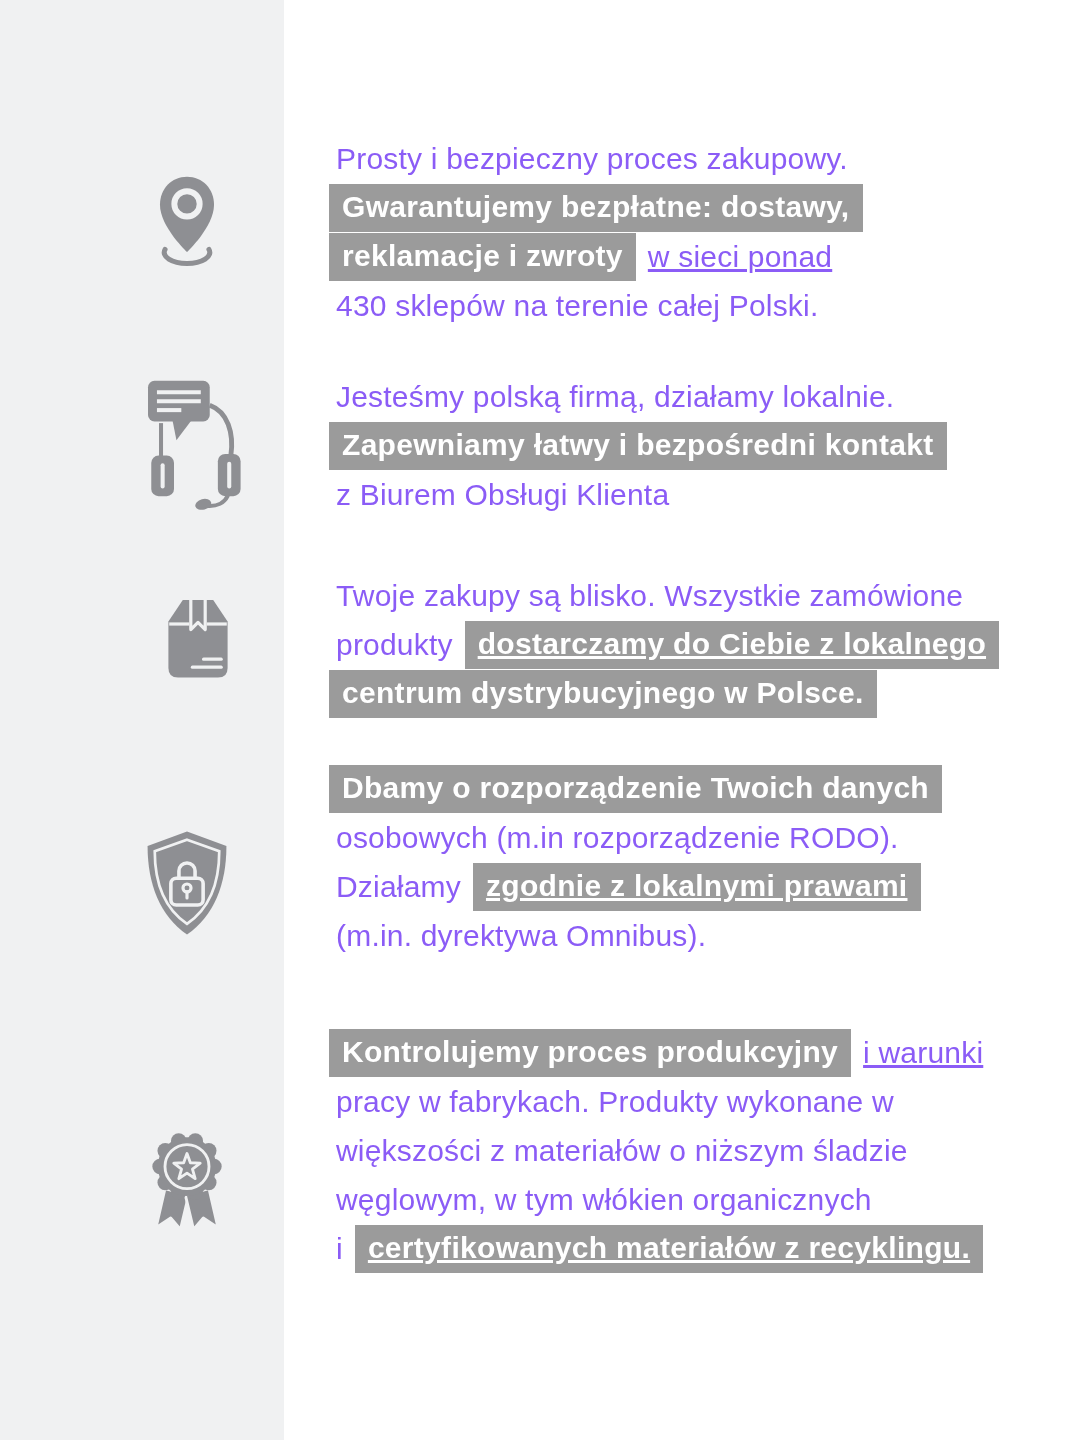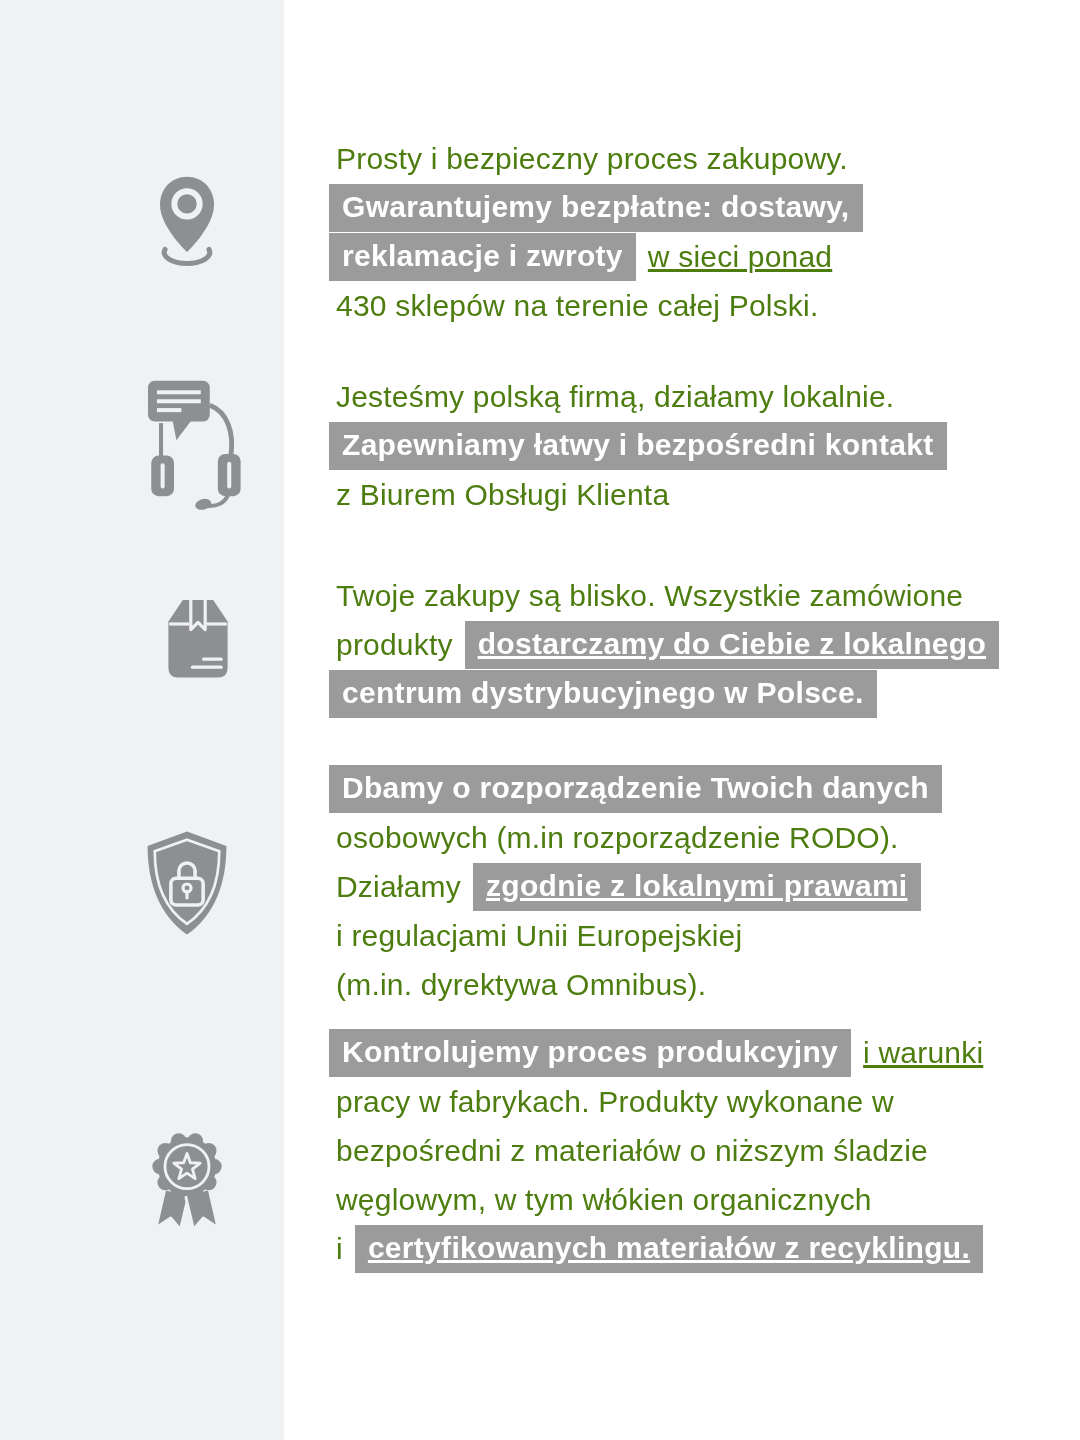--- a/index.html
+++ b/index.html
@@ -7,21 +7,21 @@
     width:1080px; height:1440px; background:#ffffff;
     font-family:"Liberation Sans", sans-serif;
     -webkit-font-smoothing:antialiased;
   }
   .page { position:relative; width:1080px; height:1440px; overflow:hidden; }
   .sidebar { position:absolute; left:0; top:0; width:284px; height:1440px; background:#f0f1f2; }
   .icon { position:absolute; }
   .block { position:absolute; left:329px; width:680px; }
   .line { height:49px; display:flex; align-items:center; white-space:nowrap; }
   .seg { display:inline-block; }
-  .tx { color:#4d7c0f; font-size:30px; letter-spacing:0.2px; }
+  .tx { color:#8b5cf6; font-size:30px; letter-spacing:0.2px; }
   .tx:first-child { margin-left:7px; }
   .seg + .seg { margin-left:12px;text-decoration:underline; }
   .hl {
     background:#9b9b9b; color:#ffffff; font-weight:700;
     font-size:30px; letter-spacing:0.3px; padding:6px 13px 8px;
   }
 </style>
 </head>
 <body>
 
@@ -144,37 +144,34 @@
       <span class="seg hl">Dbamy o rozporządzenie Twoich danych</span>
     </div>
     <div class="line">
       <span class="seg tx">osobowych (m.in rozporządzenie RODO).</span>
     </div>
     <div class="line">
       <span class="seg tx">Działamy</span>
       <span class="seg hl">zgodnie z lokalnymi prawami</span>
     </div>
     <div class="line">
-      <span class="seg tx">i regulacjami Unii Europejskiej</span>
-    </div>
-    <div class="line">
       <span class="seg tx">(m.in. dyrektywa Omnibus).</span>
     </div>
   </div>
 
   <div class="block" style="top:1028px;">
     <div class="line">
       <span class="seg hl">Kontrolujemy proces produkcyjny</span>
       <span class="seg tx">i warunki</span>
     </div>
     <div class="line">
       <span class="seg tx">pracy w fabrykach. Produkty wykonane w</span>
     </div>
     <div class="line">
-      <span class="seg tx">bezpośredni z materiałów o niższym śladzie</span>
+      <span class="seg tx">większości z materiałów o niższym śladzie</span>
     </div>
     <div class="line">
       <span class="seg tx">węglowym, w tym włókien organicznych</span>
     </div>
     <div class="line">
       <span class="seg tx">i</span>
       <span class="seg hl">certyfikowanych materiałów z recyklingu.</span>
     </div>
   </div>
 </div>

